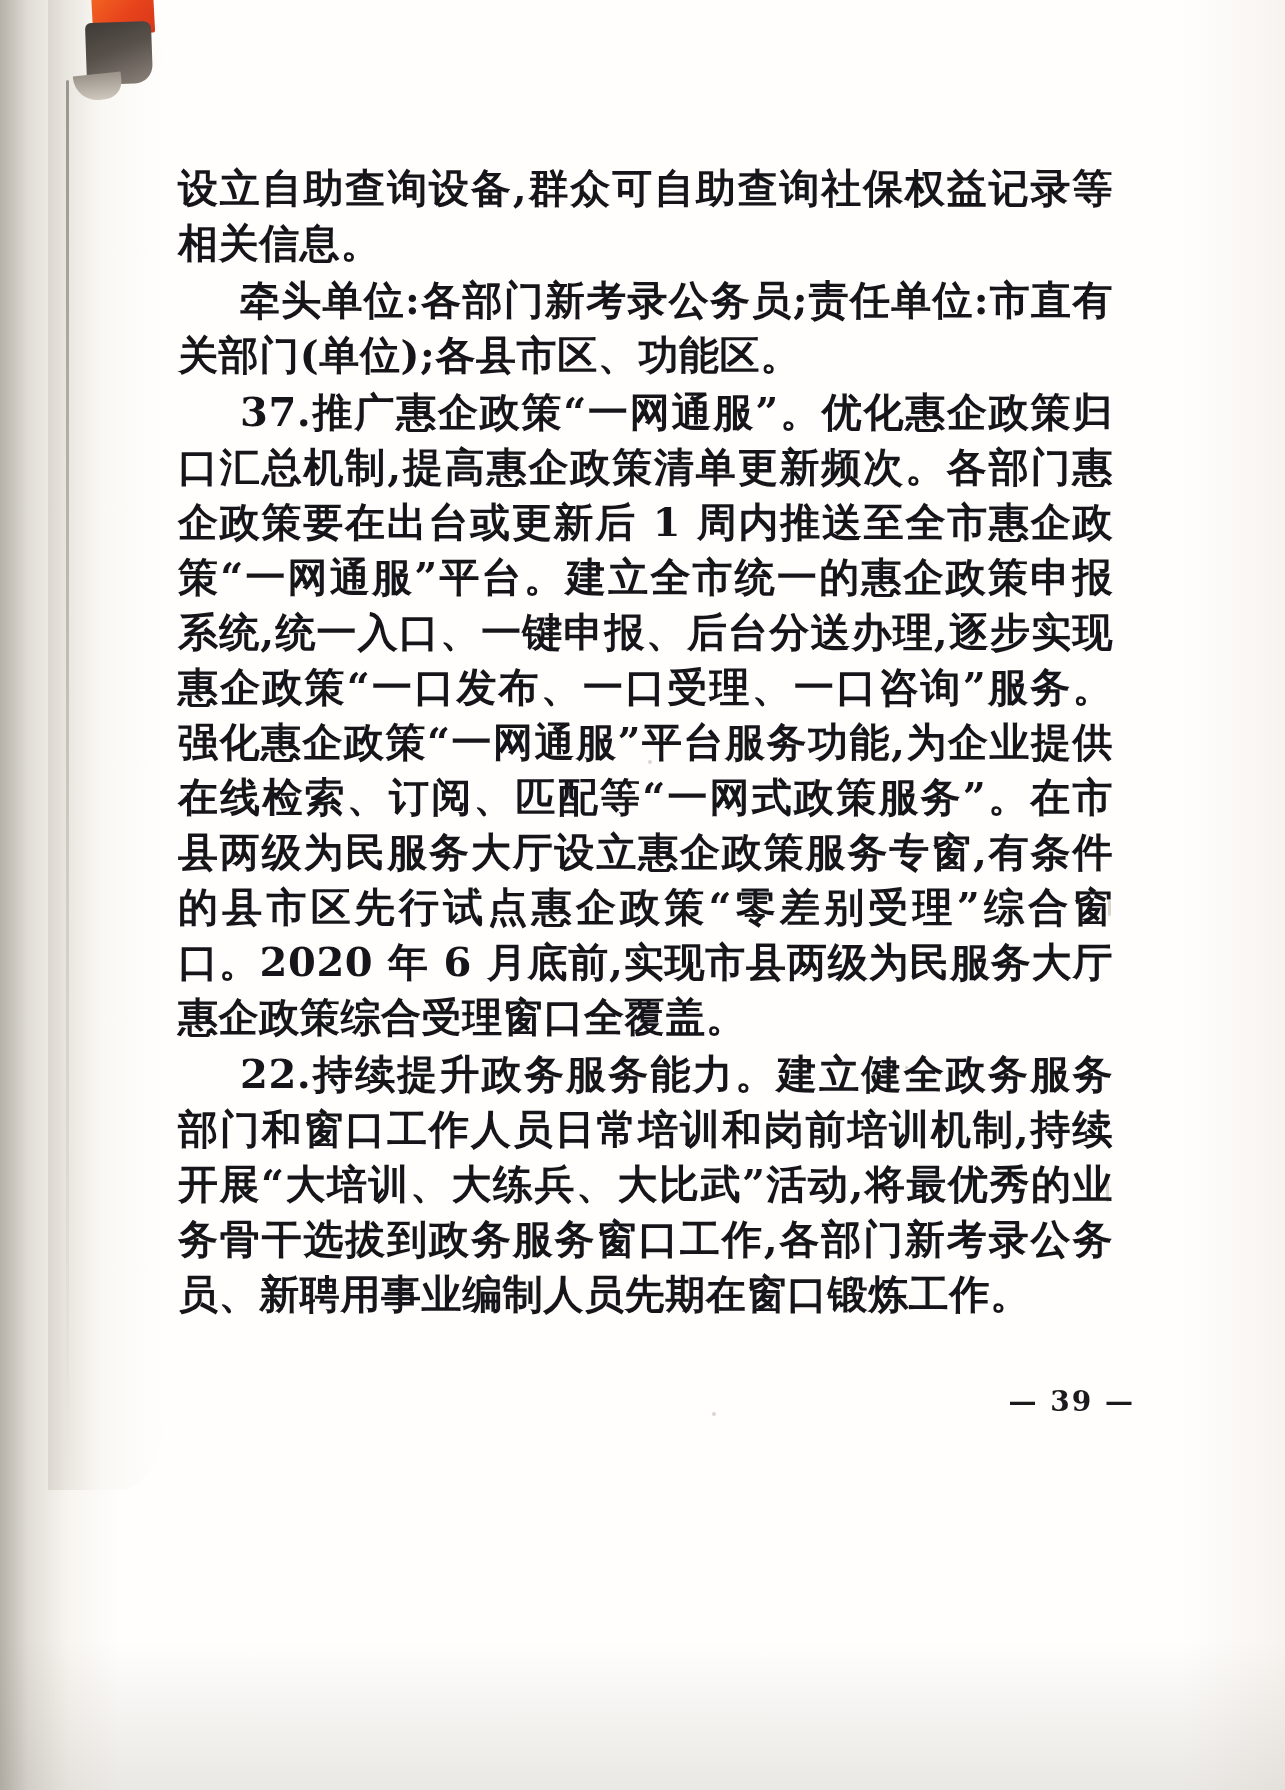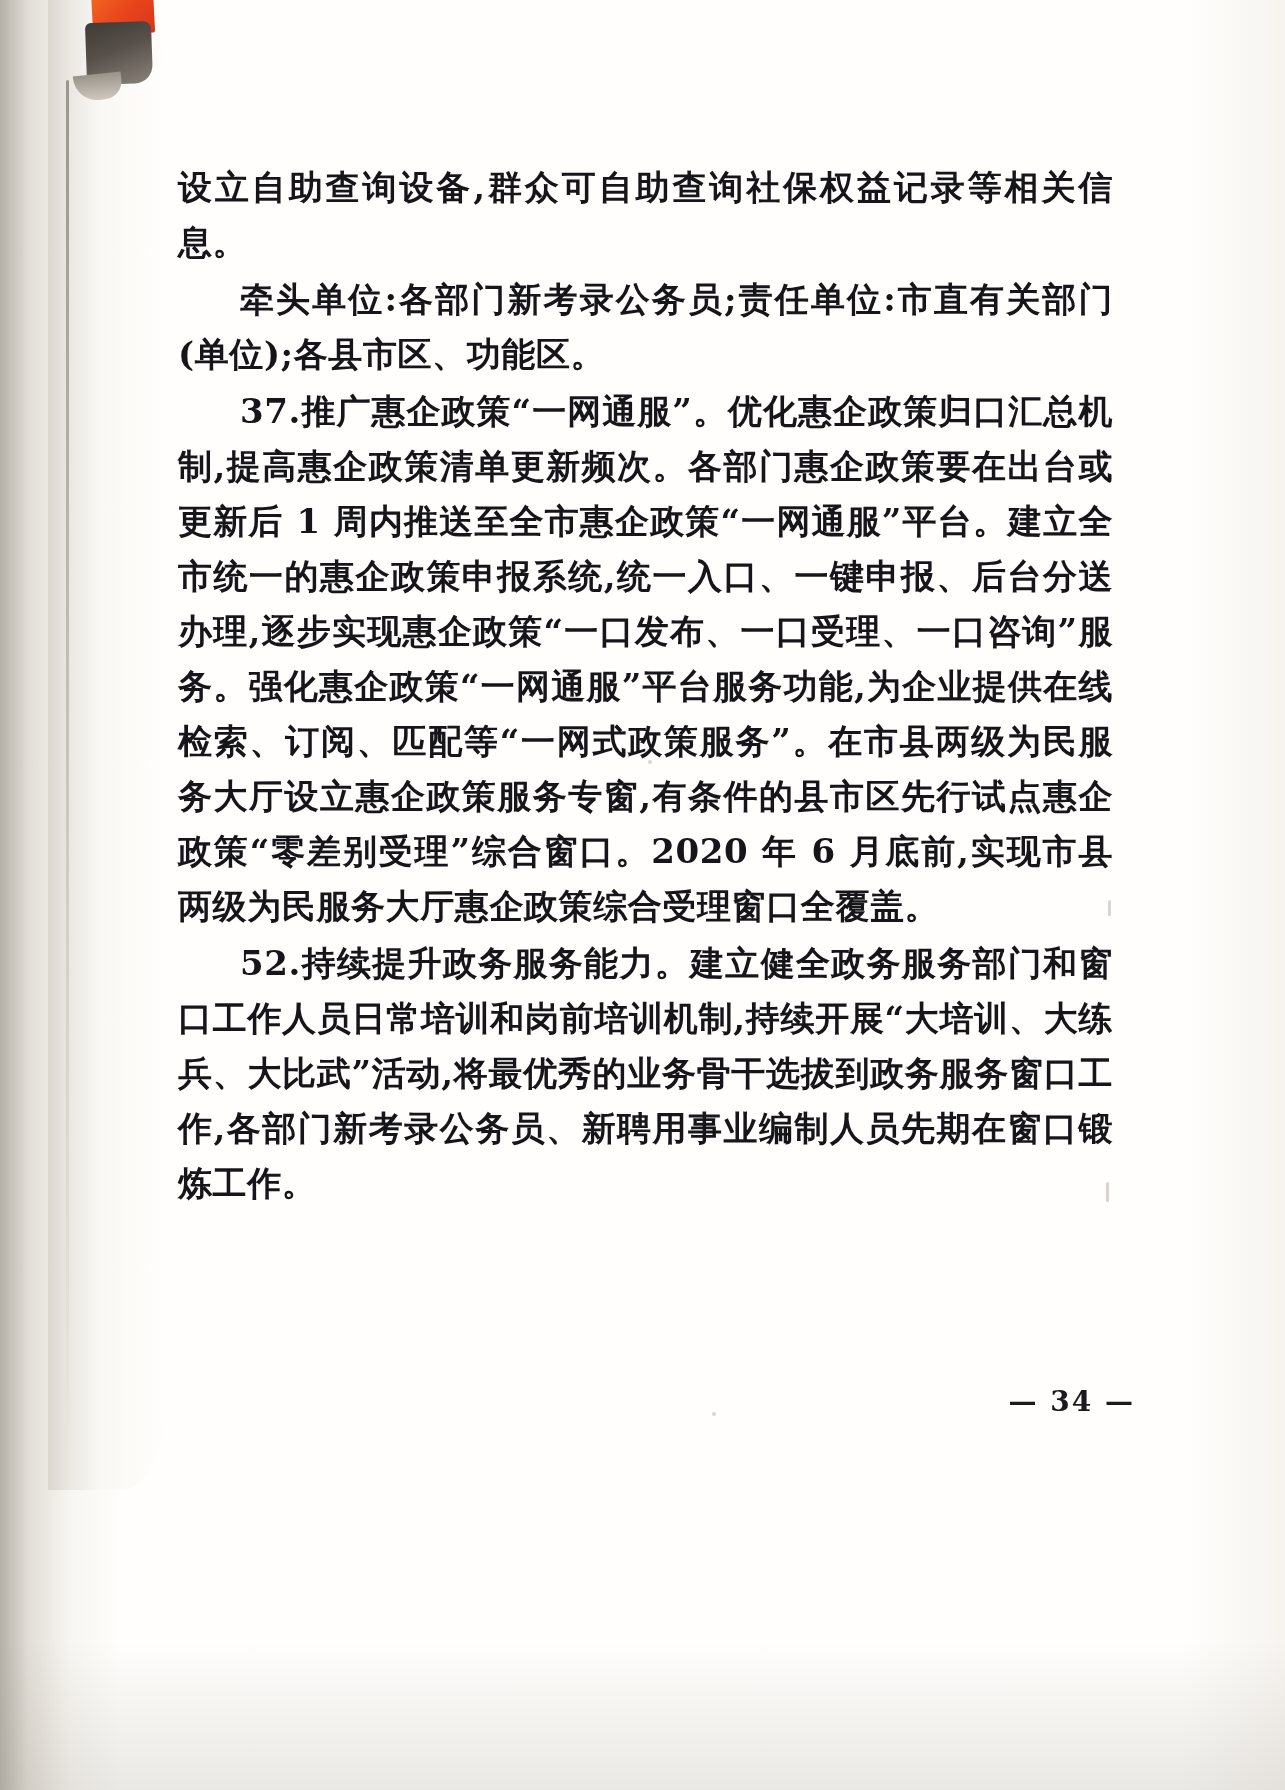--- a/index.html
+++ b/index.html
@@ -96,21 +96,21 @@
   
   .content {
     position: absolute;
     left: 178px;
     top: 160px;
     width: 935px;
     z-index: 6;
   }
   p {
     margin: 0 0 2px 0;
-    font-size: 34px;
+    font-size: 40px;
     line-height: 55px;
     color: #16161a;
     text-align: justify;
     letter-spacing: 0.6px;
     font-weight: 600;
     font-family: "DejaVu Serif", "Liberation Serif", serif;
   }
   p.indent { text-indent: 62px; }
   p.noindent { text-indent: 0; }
 
@@ -143,18 +143,18 @@
   <div class="speck" style="left:648px; top:760px; width:4px; height:4px;"></div>
   <div class="speck" style="left:905px; top:1066px; width:3px; height:3px;"></div>
   <div class="speck" style="left:712px; top:1412px; width:4px; height:4px;"></div>
   <div class="speck" style="left:1108px; top:900px; width:3px; height:16px; border-radius:2px;"></div>
   <div class="speck" style="left:1106px; top:1182px; width:3px; height:20px; border-radius:2px;"></div>
 
   <div class="content">
     <p class="noindent">设立自助查询设备,群众可自助查询社保权益记录等相关信息。</p>
     <p class="indent">牵头单位:各部门新考录公务员;责任单位:市直有关部门(单位);各县市区、功能区。</p>
     <p class="indent">37.推广惠企政策“一网通服”。优化惠企政策归口汇总机制,提高惠企政策清单更新频次。各部门惠企政策要在出台或更新后 1 周内推送至全市惠企政策“一网通服”平台。建立全市统一的惠企政策申报系统,统一入口、一键申报、后台分送办理,逐步实现惠企政策“一口发布、一口受理、一口咨询”服务。强化惠企政策“一网通服”平台服务功能,为企业提供在线检索、订阅、匹配等“一网式政策服务”。在市县两级为民服务大厅设立惠企政策服务专窗,有条件的县市区先行试点惠企政策“零差别受理”综合窗口。2020 年 6 月底前,实现市县两级为民服务大厅惠企政策综合受理窗口全覆盖。</p>
-    <p class="indent">52.持续提升政务服务能力。建立健全政务服务部门和窗口工作人员日常培训和岗前培训机制,持续开展“大培训、大练兵、大比武”活动,将最优秀的业务骨干选拔到政务服务窗口工作,各部门新考录公务员、新聘用事业编制人员先期在窗口锻炼工作。</p>
+    <p class="indent">22.持续提升政务服务能力。建立健全政务服务部门和窗口工作人员日常培训和岗前培训机制,持续开展“大培训、大练兵、大比武”活动,将最优秀的业务骨干选拔到政务服务窗口工作,各部门新考录公务员、新聘用事业编制人员先期在窗口锻炼工作。</p>
   </div>
 
-  <div class="page-number">— 34 —</div>
+  <div class="page-number">— 39 —</div>
 
 </div>
 
 </body></html>

